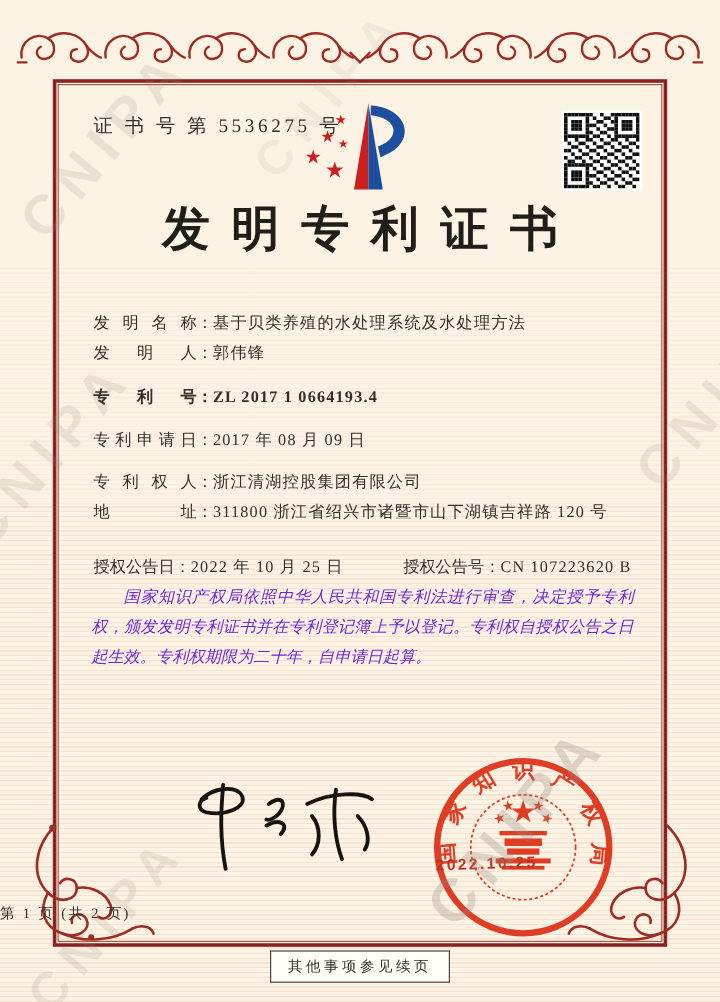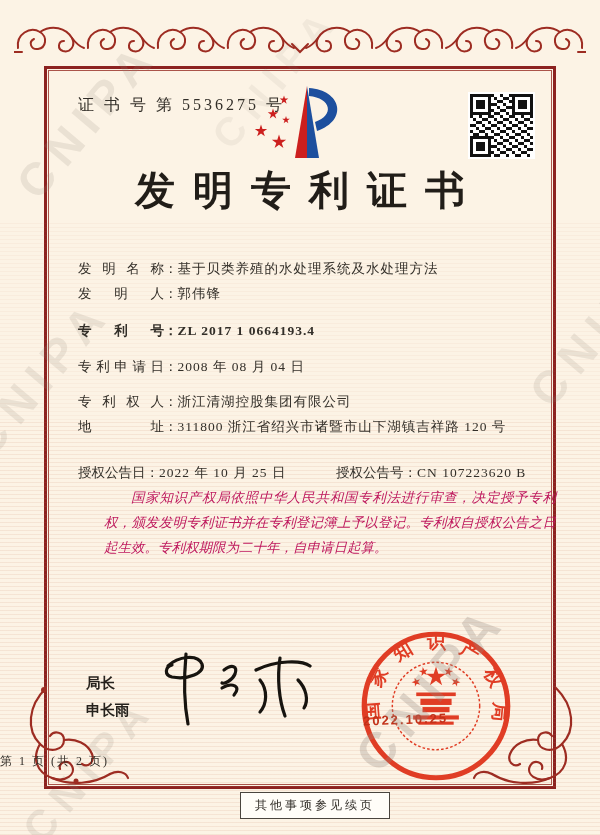--- a/index.html
+++ b/index.html
@@ -30,32 +30,32 @@
   .title{position:absolute;left:0;right:0;top:163px;text-align:center;font-size:40px;font-weight:bold;
          letter-spacing:18px;text-indent:18px;color:#211d18;}
   .fields{position:absolute;left:78px;top:240px;width:450px;font-size:13.5px;}
   .frow{position:absolute;left:0;white-space:nowrap;}
   .flabel{display:inline-block;width:86px;text-align:justify;text-align-last:justify;vertical-align:bottom;}
   .fcolon{display:inline-block;}
   .fvalue{letter-spacing:1px;}
   .flabel2{display:inline-block;}
   .grant2{position:absolute;left:258px;top:0;white-space:nowrap;}
   .paras{position:absolute;left:76px;top:486px;width:452px;font-size:13.5px;line-height:1.85;
-         font-style:italic;color:#be185d;text-align:justify;margin-left:28px;}
+         font-style:italic;color:#6d28d9;text-align:justify;}
   .paras p{margin:0 0 5px 0;text-indent:2em;}
   .signer{position:absolute;left:86px;top:670px;font-family:"Liberation Sans","DejaVu Sans",sans-serif;
           font-size:14.5px;font-weight:bold;line-height:1.85;color:#26221d;}
   .signature{position:absolute;left:152px;top:640px;}
   .seal{position:absolute;left:358px;top:628px;z-index:4;opacity:0.95;}
   .seal-date{position:absolute;left:363px;top:712px;z-index:4;color:#c23119;font-weight:bold;
              font-size:13px;letter-spacing:2px;transform:rotate(-2deg);
              font-family:"Liberation Sans",sans-serif;}
   .pageinfo{position:absolute;left:0;right:0;top:753px;text-align:left;font-size:12px;letter-spacing:2px;}
   .footer-box{position:absolute;left:50%;top:792px;transform:translateX(-50%);z-index:6;
-              background:#fffdf8;border:1px solid #4a453e;padding:4px 14px;font-size:12px;letter-spacing:3px;margin-left:15px;}
+              background:#fffdf8;border:1px solid #4a453e;padding:4px 14px;font-size:12px;letter-spacing:3px;}
 </style>
 </head>
 <body>
 
 <div class="page">
 
   <div class="stripes-mid"></div>
   <div class="stripes-low"></div>
 
   <div class="wm" style="left:-8px;top:92px;font-size:46px;">CNIPA</div>
@@ -356,37 +356,33 @@
         <rect x="48" y="60" width="3" height="3"></rect>
         <rect x="57" y="60" width="3" height="3"></rect>
       </svg>
 
     <div class="title">发明专利证书</div>
 
     <div class="fields">
       <div class="frow" style="top:20px;"><span class="flabel">发明名称</span><span class="fcolon">：</span><span class="fvalue">基于贝类养殖的水处理系统及水处理方法</span></div>
       <div class="frow" style="top:45px;"><span class="flabel">发明人</span><span class="fcolon">：</span><span class="fvalue">郭伟锋</span></div>
       <div class="frow" style="top:82px;font-weight:bold;"><span class="flabel">专利号</span><span class="fcolon">：</span><span class="fvalue">ZL 2017 1 0664193.4</span></div>
-      <div class="frow" style="top:118px;"><span class="flabel">专利申请日</span><span class="fcolon">：</span><span class="fvalue">2008 年 08 月 04 日</span></div>
+      <div class="frow" style="top:118px;"><span class="flabel">专利申请日</span><span class="fcolon">：</span><span class="fvalue">2017 年 08 月 09 日</span></div>
       <div class="frow" style="top:153px;"><span class="flabel">专利权人</span><span class="fcolon">：</span><span class="fvalue">浙江清湖控股集团有限公司</span></div>
       <div class="frow" style="top:178px;"><span class="flabel">地址</span><span class="fcolon">：</span><span class="fvalue">311800 浙江省绍兴市诸暨市山下湖镇吉祥路 120 号</span></div>
       <div class="frow" style="top:224px;font-family:Liberation Serif, serif;">
         <span class="flabel2">授权公告日</span><span class="fcolon">：</span><span class="fvalue">2022 年 10 月 25 日</span>
         <span class="grant2"><span class="flabel2">授权公告号</span><span class="fcolon">：</span><span class="fvalue">CN 107223620 B</span></span>
       </div>
     </div>
 
     <div class="paras">
       <p>国家知识产权局依照中华人民共和国专利法进行审查，决定授予专利权，颁发发明专利证书并在专利登记簿上予以登记。专利权自授权公告之日起生效。专利权期限为二十年，自申请日起算。</p>
     </div>
 
-    <div class="signer">
-      <div>局长</div>
-      <div>申长雨</div>
-    </div>
 
     <svg class="signature" width="180" height="92" viewBox="0 0 180 92">
       <g stroke="#17140f" stroke-width="3.2" fill="none" stroke-linecap="round" stroke-linejoin="round">
         <path d="M34,14 C32,36 31,58 36,84"></path>
         <path d="M16,26 C26,16 46,14 50,24 C53,33 36,40 20,37 C12,35 13,27 20,25"></path>
         <path d="M72,30 C80,24 86,26 83,34 C80,41 72,44 70,43"></path>
         <path d="M70,48 C80,42 90,46 82,55"></path>
         <path d="M104,30 C124,20 150,20 158,26"></path>
         <path d="M128,18 C125,38 127,60 133,76"></path>
         <path d="M108,40 C116,50 115,64 108,72"></path>

